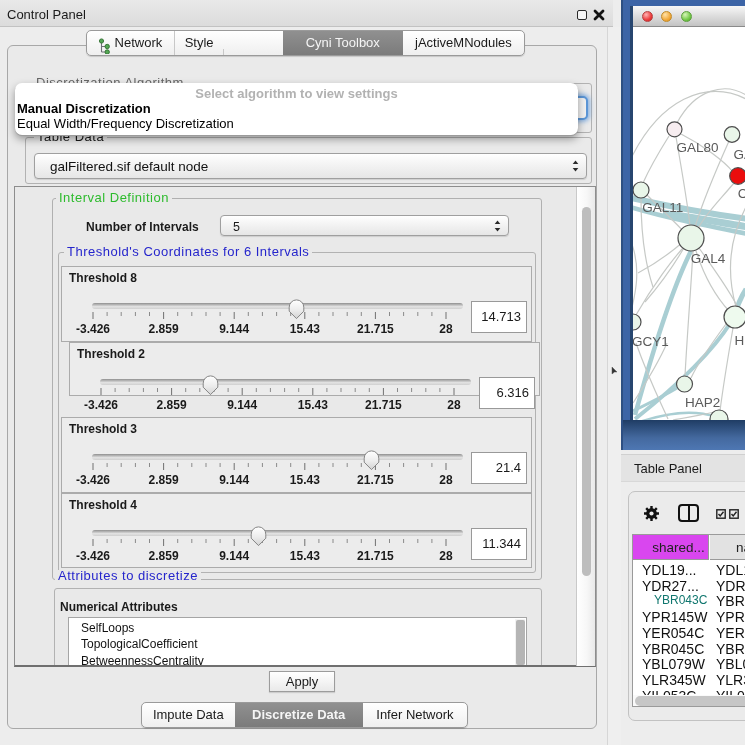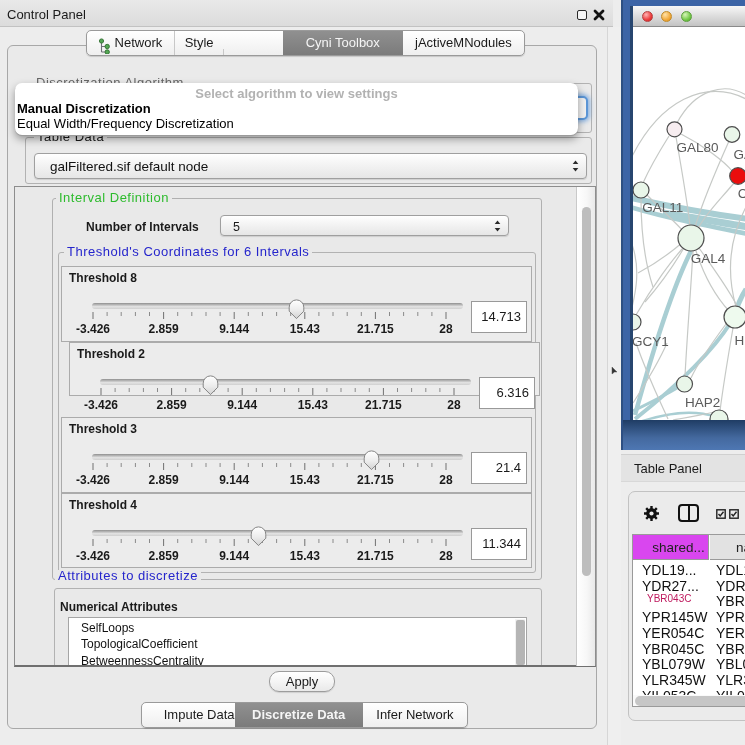--- a/index.html
+++ b/index.html
@@ -267,23 +267,23 @@
 <div class="gblab" style="left:40px;top:383px;color:#2525cc;background:#e9e9e9;">Attributes to discretize</div>
 <div class="abs" style="left:45px;top:413px;font-size:12px;font-weight:bold;">Numerical Attributes</div>
 <div class="abs" style="left:53px;top:430px;width:459px;height:60px;background:#fff;border:1px solid #a5a5a5;overflow:hidden;">
         <div style="position:absolute;left:12px;top:2px;font-size:12px;line-height:16.4px;color:#111;">SelfLoops<br>TopologicalCoefficient<br>BetweennessCentrality<br>ClusteringCoefficient</div>
         <div style="position:absolute;right:1px;top:1px;width:10px;height:58px;background:#f2f2f2;"></div>
         <div style="position:absolute;right:1.5px;top:2px;width:9px;height:45px;background:#b5b5b5;border-radius:2px;"></div>
       </div>
 </div>
 <div class="abs" style="left:576px;top:187px;width:19px;height:479px;background:linear-gradient(90deg,#ffffff,#f7f7f7 55%,#e9e9e9);border-left:1px solid #c9c9c9;"></div>
 <div class="abs" style="left:582px;top:207px;width:9px;height:369px;background:#bdbdbd;border-radius:4.5px;"></div>
-<div class="abs" style="left:269px;top:671px;width:66px;height:21px;border:1px solid #9c9c9c;border-radius:10px;background:linear-gradient(#ffffff,#f5f5f5 48%,#e9e9e9);font-size:13px;text-align:center;line-height:19px;box-shadow:0 1px 1px rgba(0,0,0,0.12);">Apply</div>
+<div class="abs" style="left:269px;top:671px;width:66px;height:21px;border:1px solid #9c9c9c;border-radius:0;background:linear-gradient(#ffffff,#f5f5f5 48%,#e9e9e9);font-size:13px;text-align:center;line-height:19px;box-shadow:0 1px 1px rgba(0,0,0,0.12);">Apply</div>
 <div class="tabbar" style="left:141px;top:702px;width:327px;height:26px;">
-<div class="tab" style="width:96px;text-align:right;">Impute Data</div>
+<div class="tab" style="width:96px;">Impute Data</div>
 <div class="tab sel" style="width:133px;font-weight:bold;">Discretize Data</div>
 <div class="tab" style="width:108px;">Infer Network</div>
 </div>
 <div class="abs" style="left:15px;top:83px;width:563px;height:52px;background:#ffffff;border-radius:7px;box-shadow:0 1px 0 #9b9b9b,0 4px 8px rgba(0,0,0,0.38);">
       <div class="abs" style="left:0;top:3px;width:100%;text-align:center;font-size:13px;font-weight:bold;color:#b2b2b2;">Select algorithm to view settings</div>
       <div class="abs" style="left:2px;top:18px;font-size:13px;font-weight:bold;color:#000;">Manual Discretization</div>
       <div class="abs" style="left:2px;top:33px;font-size:13px;color:#000;">Equal Width/Frequency Discretization</div>
     </div>
 <svg class="abs" style="left:611px;top:366px;" width="8" height="9" viewBox="0 0 8 9">
       <path d="M1 8 L1 1 L6 6 L3.5 6 Z" fill="#333" stroke="#555" stroke-width="0.5"></path>
@@ -364,21 +364,21 @@
       <rect x="0.8" y="0.8" width="8.4" height="8.4" fill="none" stroke="#222" stroke-width="1.4"></rect>
       <path d="M2.5 5 L4.2 7 L7.5 2.8" fill="none" stroke="#222" stroke-width="1.4"></path>
     </svg>
 <div class="abs" style="left:632px;top:534px;width:113px;height:173px;border:1px solid #9a9a9a;border-right:none;background:#fff;overflow:hidden;">
 <div class="abs" style="left:0;top:0;width:76px;height:25px;background:#d946ef;border-right:1px solid #9a9a9a;border-bottom:1px solid #9a9a9a;font-size:13.5px;color:#222;text-align:center;line-height:25px;padding-left:16px;">shared...</div>
 <div class="abs" style="left:77px;top:0;width:36px;height:25px;background:#e2e2e2;border-bottom:1px solid #9a9a9a;font-size:13.5px;color:#222;padding-left:26px;line-height:25px;">na</div>
 <div class="abs" style="left:9px;top:27.0px;font-size:14px;color:#111;">YDL19...</div>
 <div class="abs" style="left:83px;top:27.0px;font-size:14px;color:#111;white-space:nowrap;">YDL1</div>
 <div class="abs" style="left:9px;top:42.7px;font-size:14px;color:#111;">YDR27...</div>
 <div class="abs" style="left:83px;top:42.7px;font-size:14px;color:#111;white-space:nowrap;">YDR2</div>
-<div class="abs" style="left:14px;top:58.4px;font-size:10px;color:#be185d;">YBR043C</div>
+<div class="abs" style="left:21px;top:58.4px;font-size:12px;color:#0f766e;">YBR043C</div>
 <div class="abs" style="left:83px;top:58.4px;font-size:14px;color:#111;white-space:nowrap;">YBR0</div>
 <div class="abs" style="left:9px;top:74.1px;font-size:14px;color:#111;">YPR145W</div>
 <div class="abs" style="left:83px;top:74.1px;font-size:14px;color:#111;white-space:nowrap;">YPR1</div>
 <div class="abs" style="left:9px;top:89.8px;font-size:14px;color:#111;">YER054C</div>
 <div class="abs" style="left:83px;top:89.8px;font-size:14px;color:#111;white-space:nowrap;">YER0</div>
 <div class="abs" style="left:9px;top:105.5px;font-size:14px;color:#111;">YBR045C</div>
 <div class="abs" style="left:83px;top:105.5px;font-size:14px;color:#111;white-space:nowrap;">YBR0</div>
 <div class="abs" style="left:9px;top:121.2px;font-size:14px;color:#111;">YBL079W</div>
 <div class="abs" style="left:83px;top:121.2px;font-size:14px;color:#111;white-space:nowrap;">YBL0</div>
 <div class="abs" style="left:9px;top:136.9px;font-size:14px;color:#111;">YLR345W</div>

